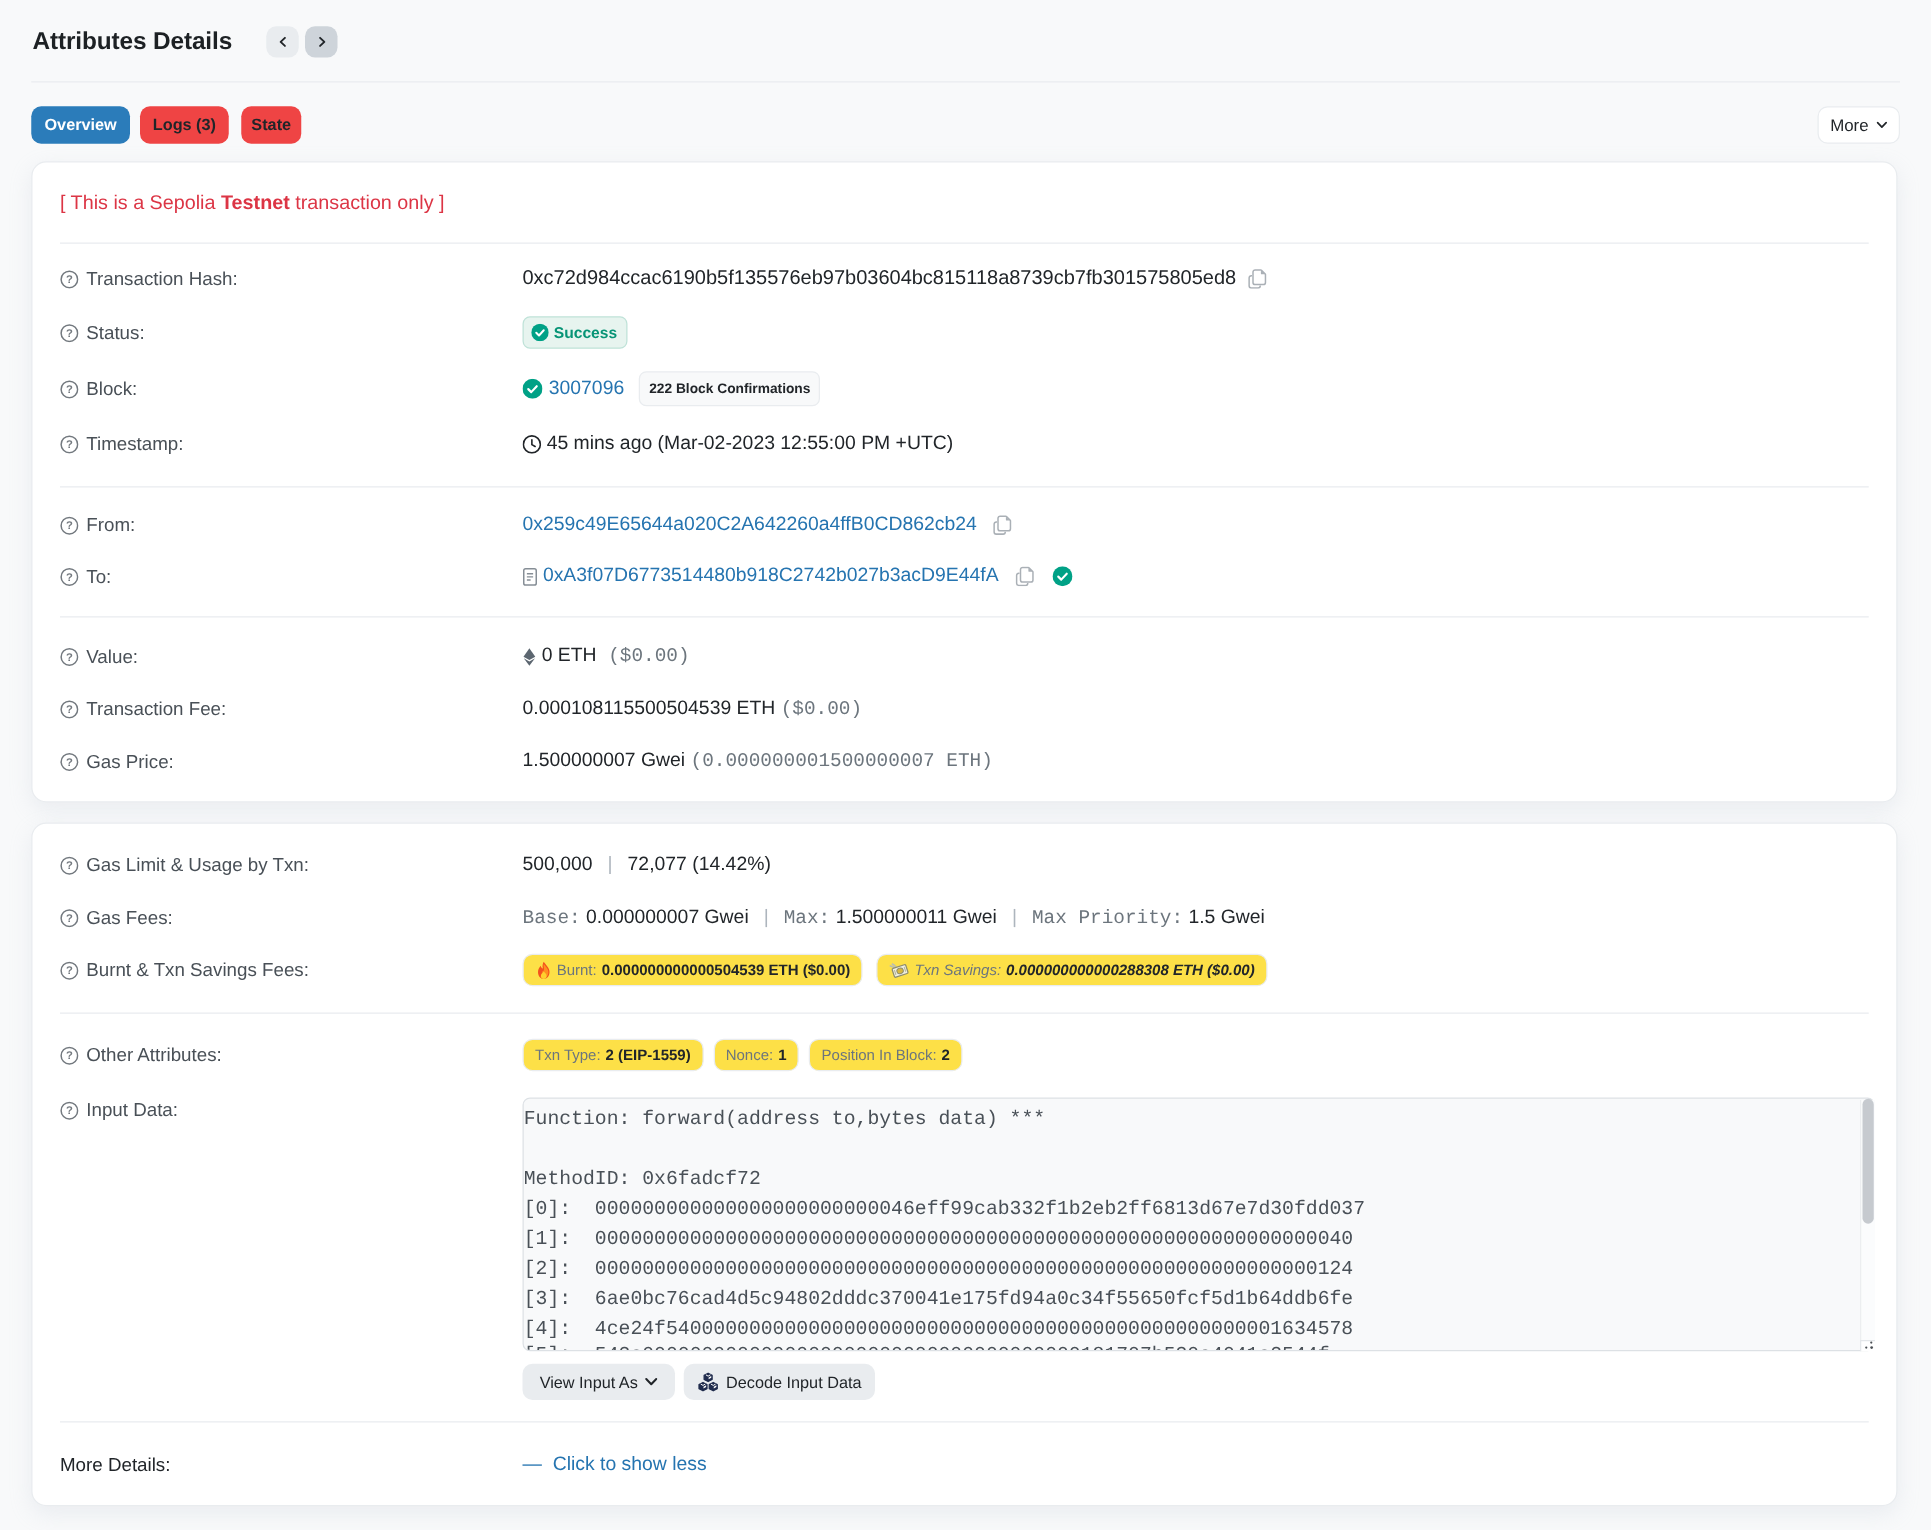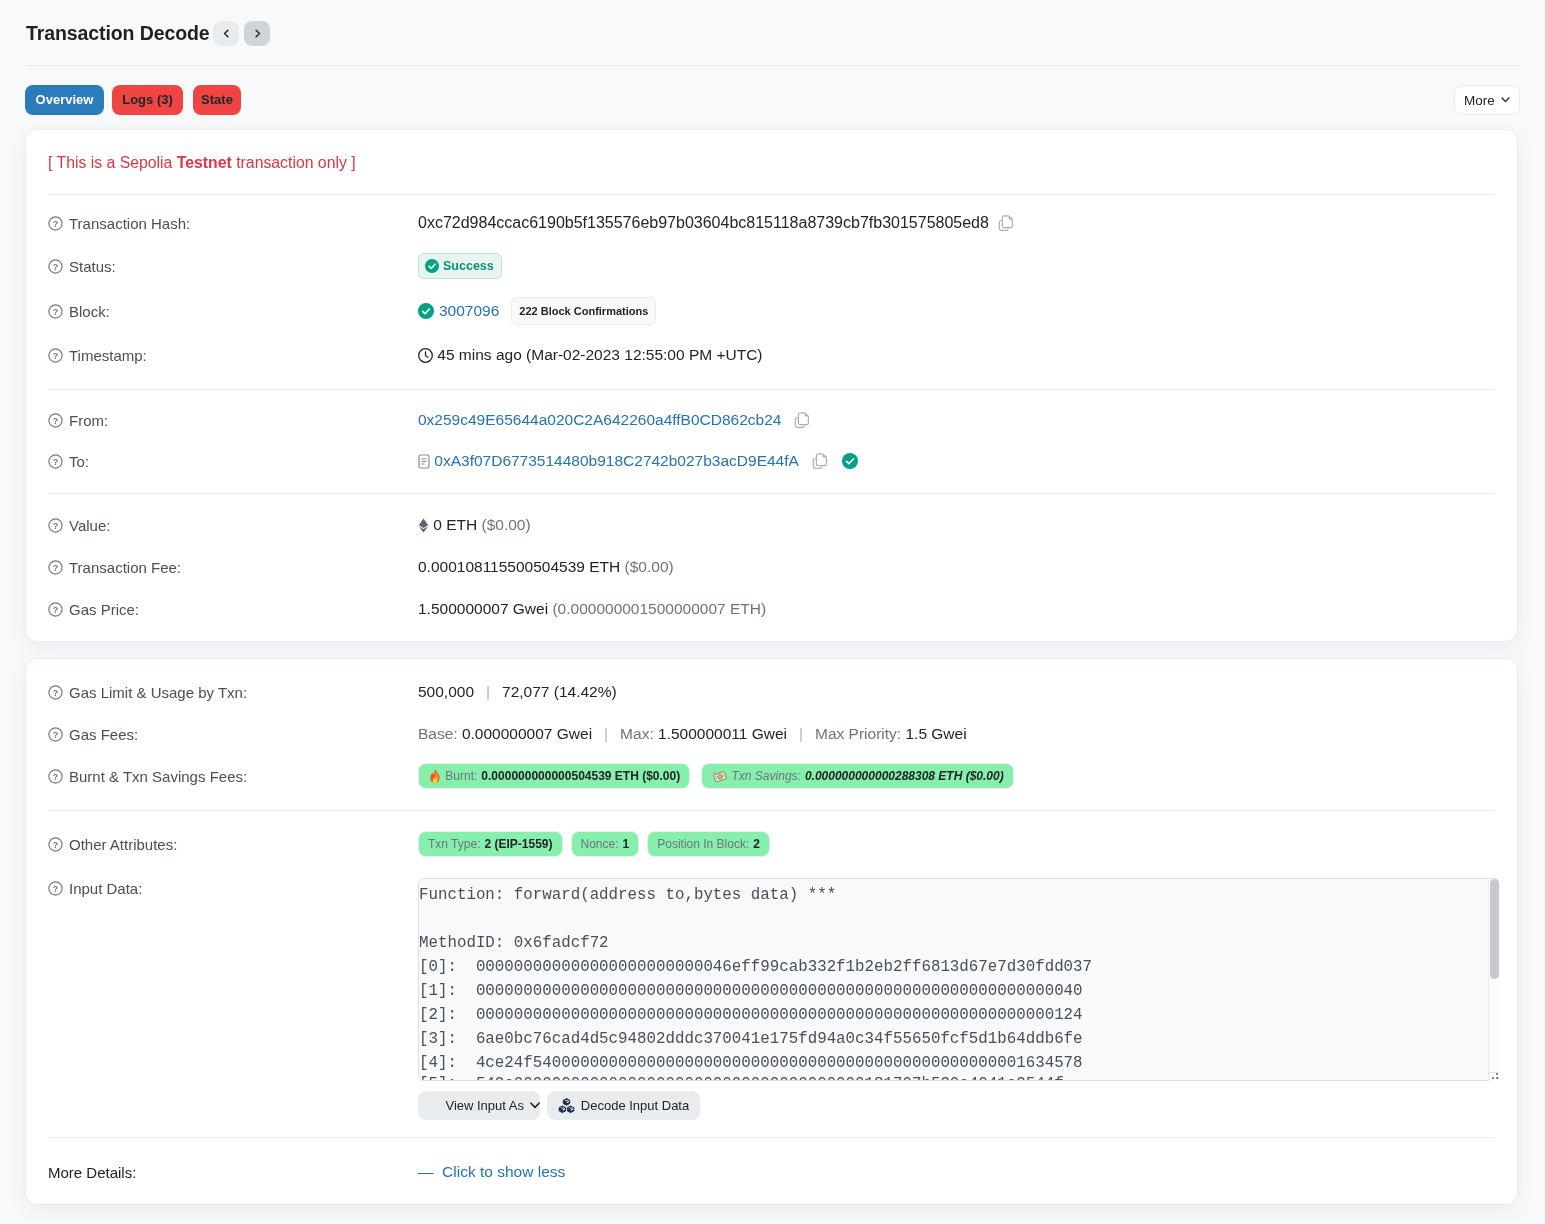--- a/index.html
+++ b/index.html
@@ -13,38 +13,38 @@
 .tab.active { background:#2b7cba; color:#fff; }
 .morebtn { position:absolute; top:85px; left:1454px; width:66px; height:30px; background:#fff; border:1px solid #e9ecef; border-radius:8px; display:flex; align-items:center; justify-content:center; gap:6px; font-size:13.5px; font-weight:400; color:#212529; }
 .card { position:absolute; left:25px; width:1493px; background:#fff; border:1px solid #e9ecef; border-radius:12px; box-shadow:0 6px 18px rgba(178,189,206,0.20); }
 .card1 { top:129px; height:513px; }
 .card2 { top:658px; height:547px; }
 .hr { position:absolute; left:22px; right:22px; height:1px; background:#e9ecef; }
 .row { position:absolute; left:22px; right:22px; height:26px; display:flex; align-items:center; font-size:15px; color:#212529; }
 .lbl { display:flex; align-items:center; color:#495057; }
 .lbl svg { margin-right:6px; }
 .val { position:absolute; left:370px; top:0; height:26px; display:flex; align-items:center; white-space:nowrap; font-size:15.5px; }
-.gray { color:#6c757d; }
+.gray { color:#6c757d;font-family:Liberation Mono, monospace; }
 a { color:#2574b0; text-decoration:none; }
 .notice { color:#dc3545; }
 .badge-success { display:flex; align-items:center; gap:4px; background:#e7f4ef; border:1px solid #bfe2d8; color:#079476; font-weight:700; font-size:12.5px; height:26px; padding:0 7px 0 6px; border-radius:6px; }
-.pill { display:flex; align-items:center; background:#86efac; border:1px solid #e9ecef; border-radius:8px; height:26px; padding:0 9px; font-size:12px; color:#6c757d; white-space:nowrap; }
+.pill { display:flex; align-items:center; background:#fde047; border:1px solid #e9ecef; border-radius:8px; height:26px; padding:0 9px; font-size:12px; color:#6c757d; white-space:nowrap; }
 .pill b { color:#212529; margin-left:4px; }
 .sep { color:#adb5bd; margin:0 12px; }
 .mono-box { position:absolute; left:392px; top:219px; width:1082px; height:203px; background:#f8f9fa; border:1px solid #dde1e5; border-radius:6px; overflow:hidden; font-family:"Liberation Mono", monospace; font-size:15.8px; line-height:24px; color:#495057; padding:4px 0; white-space:pre; }
 .strack { position:absolute; left:1462px; top:221px; width:12px; height:192px; background:#fbfcfd; border-left:1px solid #eceef0; }
 .sthumb { position:absolute; left:1464px; top:220px; width:9px; height:100px; background:#c6cacf; border-radius:5px; }
 .scorner { position:absolute; left:1462px; top:413px; width:12px; height:9px; background:#fff; border:1px solid #e4e7ea; border-right:none; border-bottom:none; }
 .resizer { position:absolute; left:1465px; top:412px; width:9px; height:9px; }
 .grybtn { position:absolute; top:432px; height:29px; background:#e9ecef; border-radius:8px; display:flex; align-items:center; justify-content:center; gap:6px; font-size:13px; font-weight:400; color:#212529; }
 </style>
 </head>
 <body>
 <div class="page">
-  <h1>Transaction Decode</h1>
+  <h1>Attributes Details</h1>
   <div class="navbtn" style="left:213px;">
       <svg width="9" height="9" viewBox="0 0 10 10">
         <polyline points="6.6,1.4 2.8,5 6.6,8.6" fill="none" stroke="#212529" stroke-width="1.7" stroke-linecap="round" stroke-linejoin="round"></polyline>
       </svg>
     </div>
   <div class="navbtn dark" style="left:244px;">
       <svg width="9" height="9" viewBox="0 0 10 10">
         <polyline points="3.4,1.4 7.2,5 3.4,8.6" fill="none" stroke="#212529" stroke-width="1.7" stroke-linecap="round" stroke-linejoin="round"></polyline>
       </svg>
     </div>
@@ -232,21 +232,21 @@
 [4]:  4ce24f5400000000000000000000000000000000000000000000000001634578
 <span style="position:relative; top:-3.5px;">[5]:  542c0000000000000000000000000000000000000181707b530c4041c2544f</span></div>
     <div class="strack"></div>
       <div class="sthumb"></div>
       <div class="scorner"></div>
     <svg class="resizer" viewBox="0 0 9 9">
         <circle cx="2" cy="7" r="0.9" fill="#4a4f54"></circle>
         <circle cx="6" cy="3" r="0.9" fill="#4a4f54"></circle>
         <circle cx="6.3" cy="7" r="1.1" fill="#4a4f54"></circle>
       </svg>
-    <div class="grybtn" style="left:392px; width:122px;justify-content:flex-end;">View Input As <svg width="10" height="7" viewBox="0 0 10 7">
+    <div class="grybtn" style="left:392px; width:122px;">View Input As <svg width="10" height="7" viewBox="0 0 10 7">
           <polyline points="1,1.2 5,5.4 9,1.2" fill="none" stroke="#212529" stroke-width="1.6" stroke-linecap="round" stroke-linejoin="round"></polyline>
         </svg></div>
     <div class="grybtn" style="left:521px; width:153px;"><svg width="17" height="17" viewBox="0 0 17 17">
           <g fill="#202c4d" stroke="#202c4d" stroke-width="1" stroke-linejoin="round">
             <path d="M8.5 1.6 l3.2 1.7 v3.2 l-3.2 1.7 l-3.2 -1.7 V3.3 Z"></path>
             <path d="M4.4 9 l3.2 1.7 v3.2 l-3.2 1.7 l-3.2 -1.7 v-3.2 Z"></path>
             <path d="M12.6 9 l3.2 1.7 v3.2 l-3.2 1.7 l-3.2 -1.7 v-3.2 Z"></path>
           </g>
           <path d="M8.9 4.9 L11.0 3.7 L11.0 5.1 L8.9 6.3 Z" fill="#fff"></path>
           <path d="M4.8 12.3 L6.9 11.1 L6.9 12.5 L4.8 13.7 Z" fill="#fff"></path>

